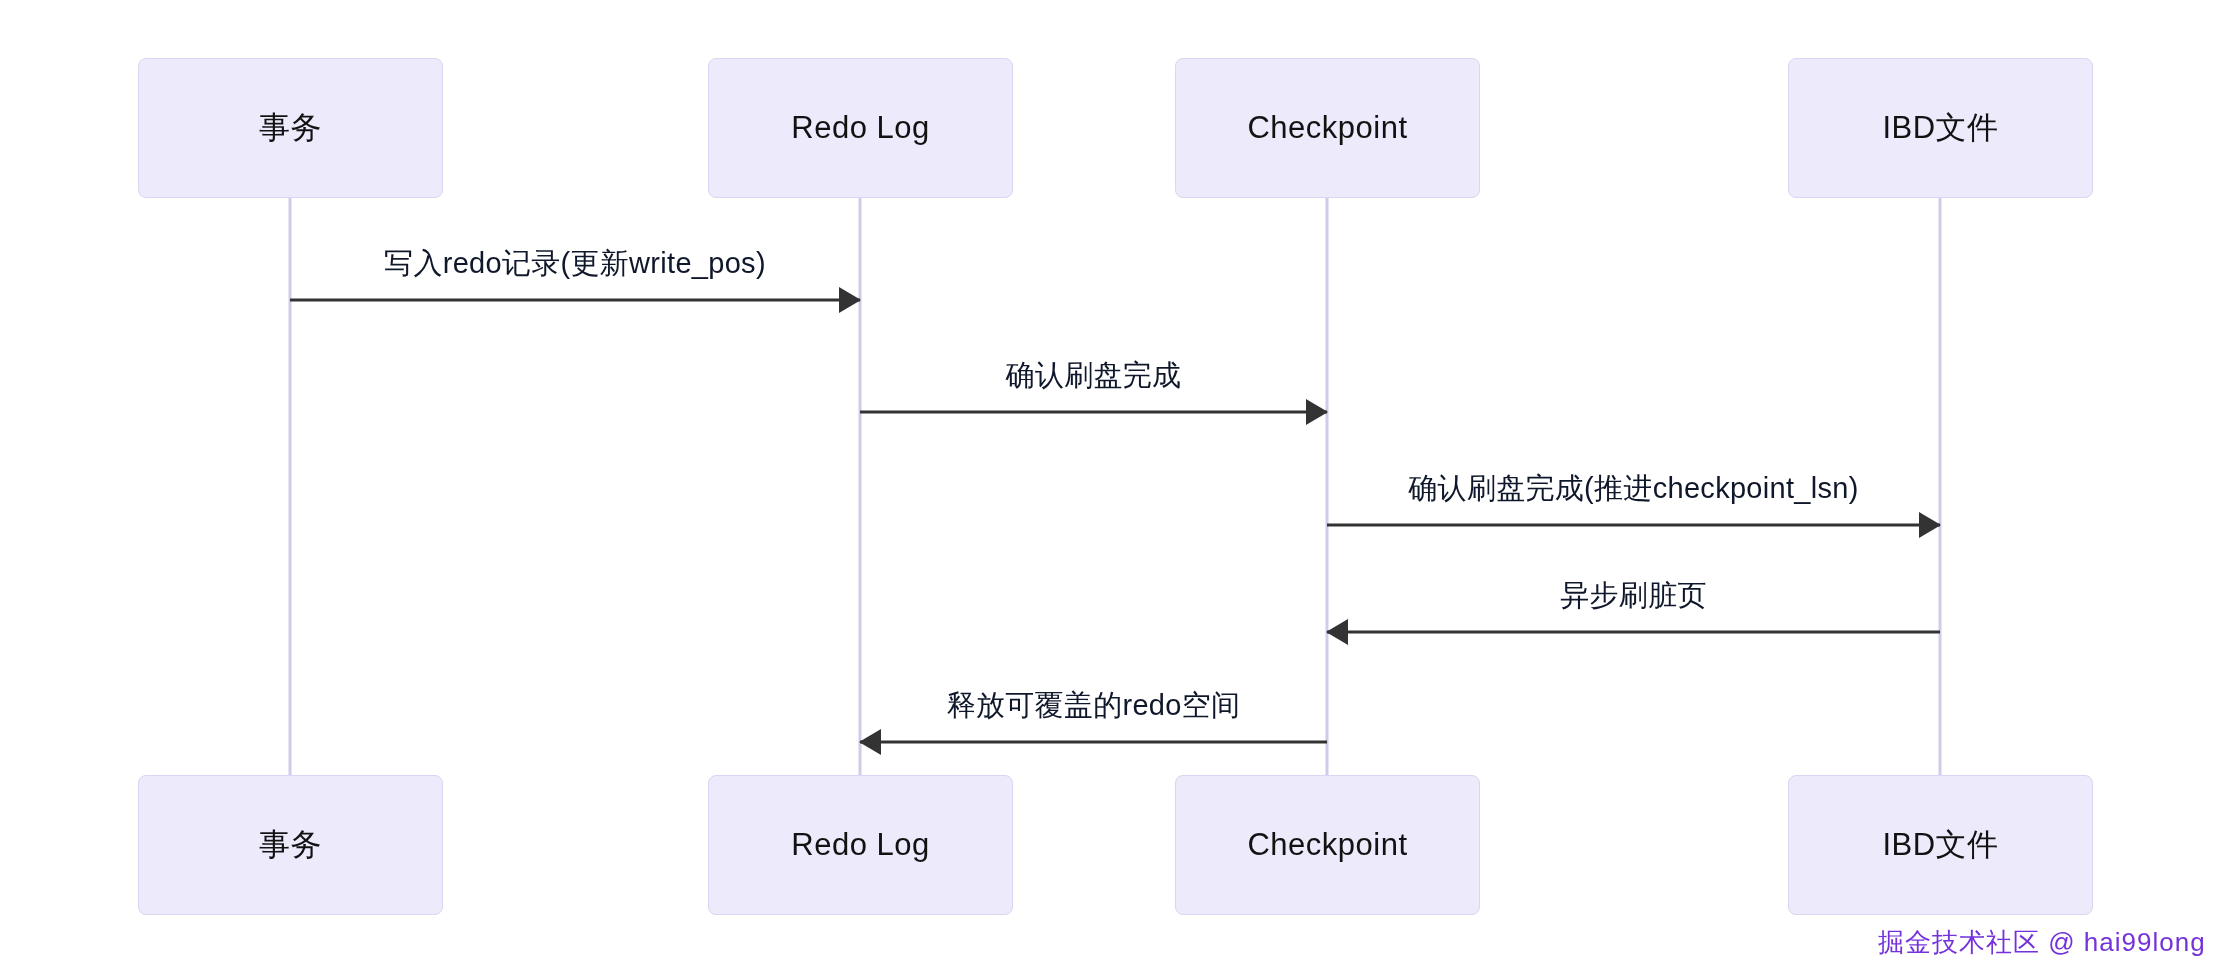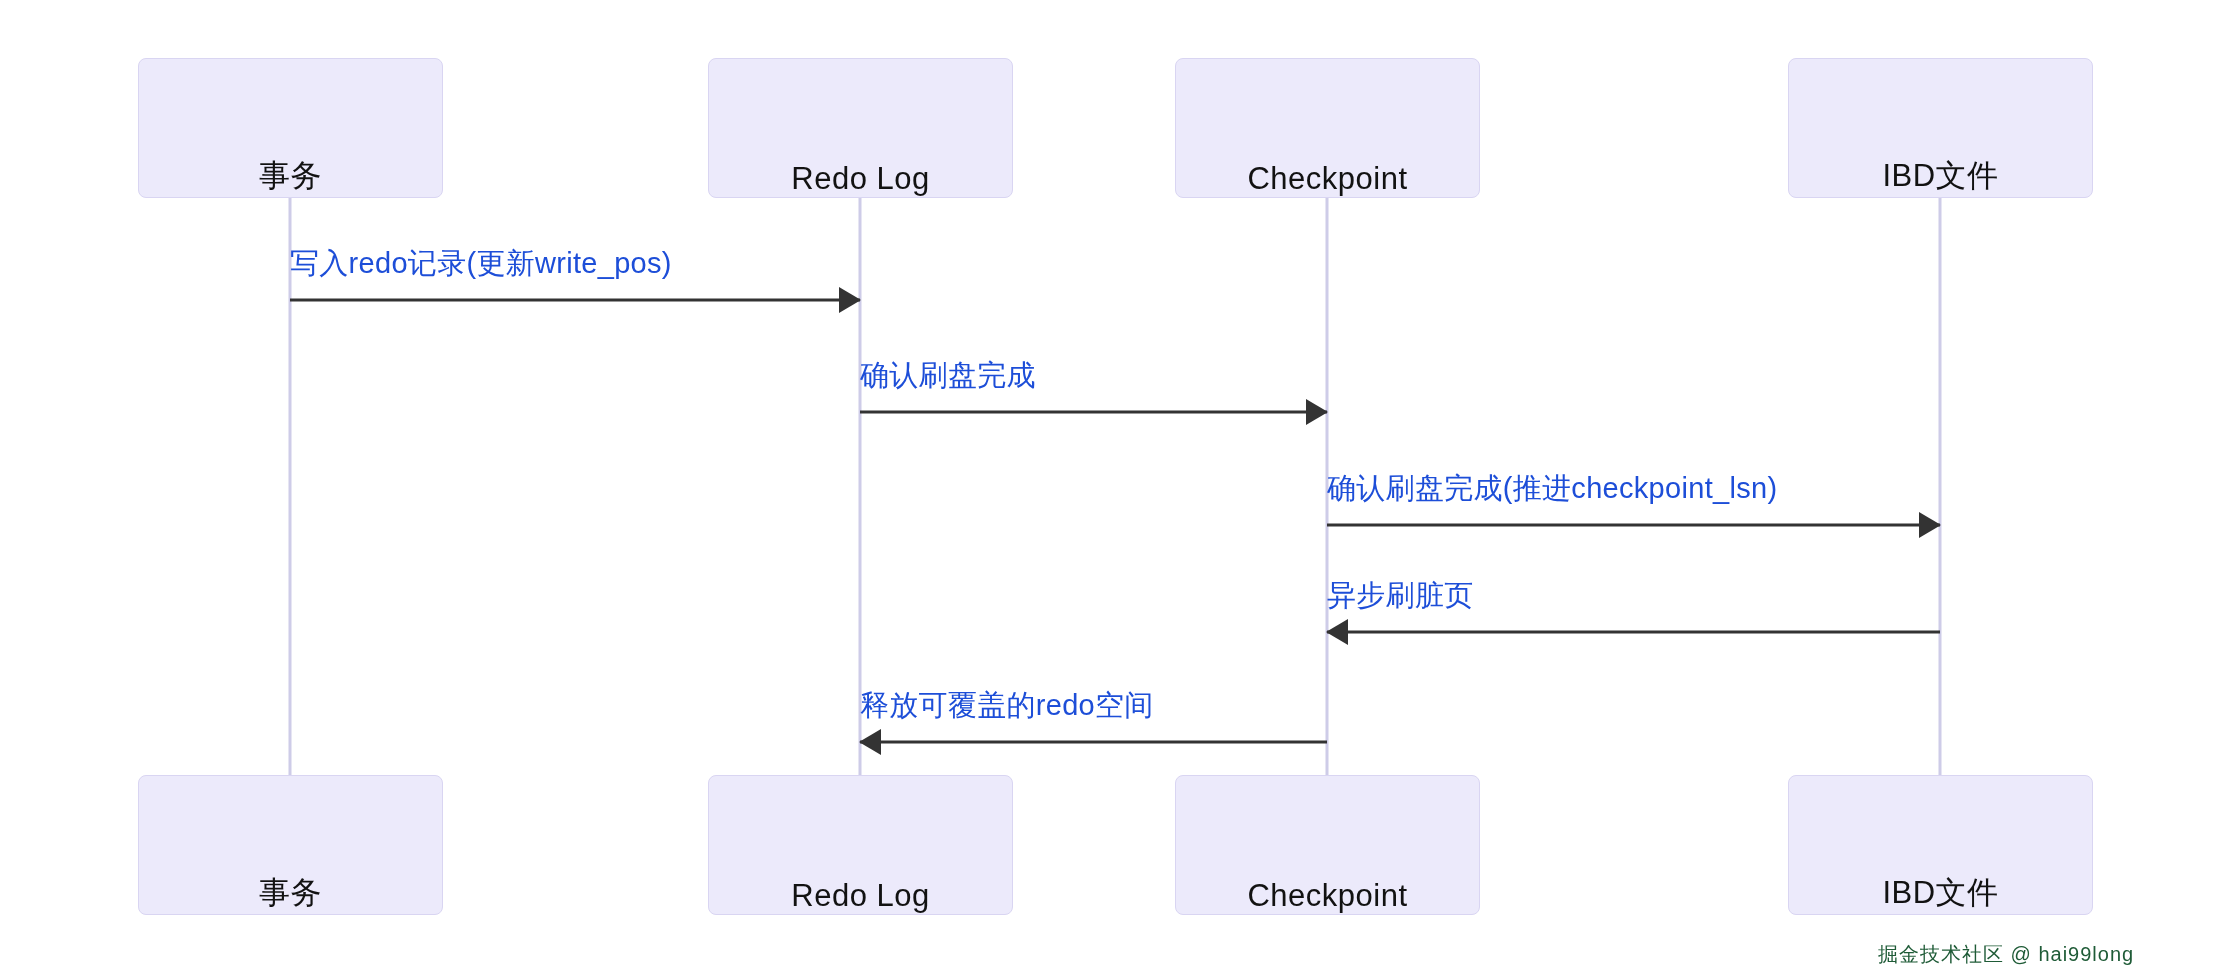--- a/index.html
+++ b/index.html
@@ -23,21 +23,21 @@
     background: #CECCE8;
     transform: translateX(-1.5px);
   }
   .participant-box {
     position: absolute;
     box-sizing: border-box;
     background: #ECEAFB;
     border: 1.5px solid #D9D5F2;
     border-radius: 8px;
     display: flex;
-    align-items: flex-end;
+    align-items: center;
     justify-content: center;
     color: #121212;
     font-size: 31px;
     letter-spacing: 0.5px;
   }
   .msg {
     position: absolute;
     height: 0;
   }
   .msg-line {
@@ -64,34 +64,33 @@
   }
   .msg-head.left {
     left: -1px;
     border-right: 22px solid #333333;
   }
   .msg-label {
     position: absolute;
     bottom: 16px;
     left: 0;
     right: 0;
-    text-align: left;
-    color: #1d4ed8;
+    text-align: center;
+    color: #0f172a;
     font-size: 29px;
     white-space: nowrap;
     letter-spacing: 0.3px;
   }
   .watermark {
     position: absolute;
-    color: #14532d;
-    font-size: 20px;
+    color: #6d28d9;
+    font-size: 26px;
     white-space: nowrap;
     letter-spacing: 1px;
     opacity: 0.95;
-    margin-top: 16px;
   }
 </style>
 </head>
 <body>
 
 <div id="diagram-root">
     <div class="lifeline" style="left: 290px; top: 198px; height: 577px;"></div>
     <div class="lifeline" style="left: 860px; top: 198px; height: 577px;"></div>
     <div class="lifeline" style="left: 1327px; top: 198px; height: 577px;"></div>
     <div class="lifeline" style="left: 1940px; top: 198px; height: 577px;"></div>

